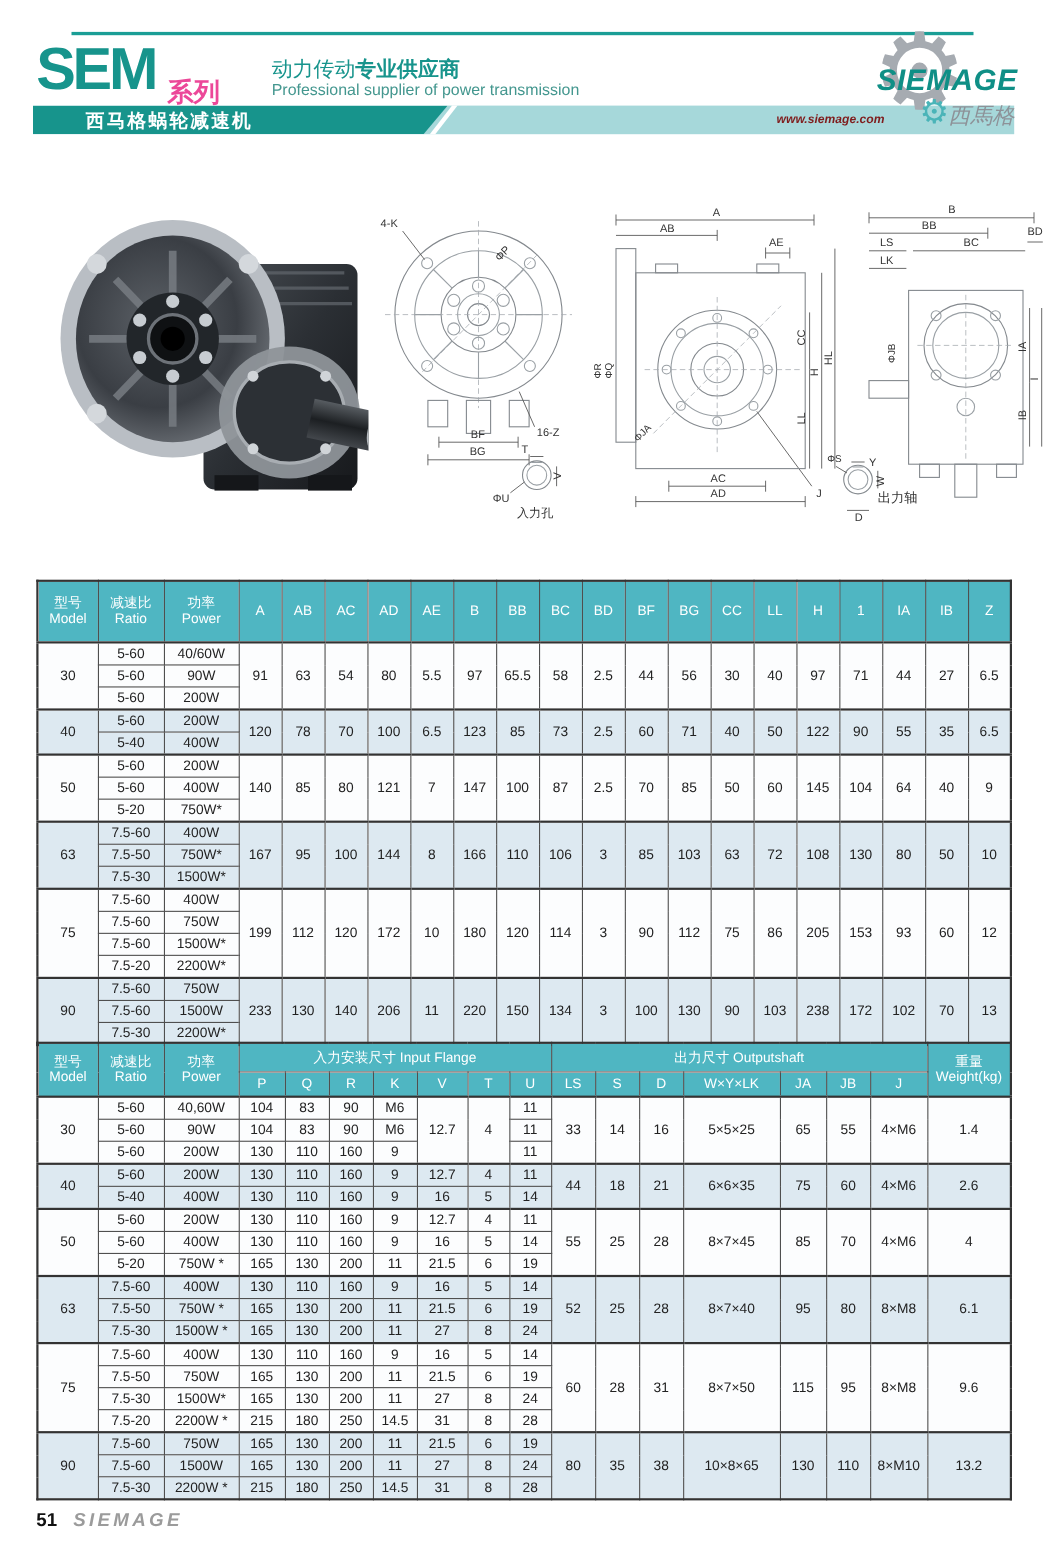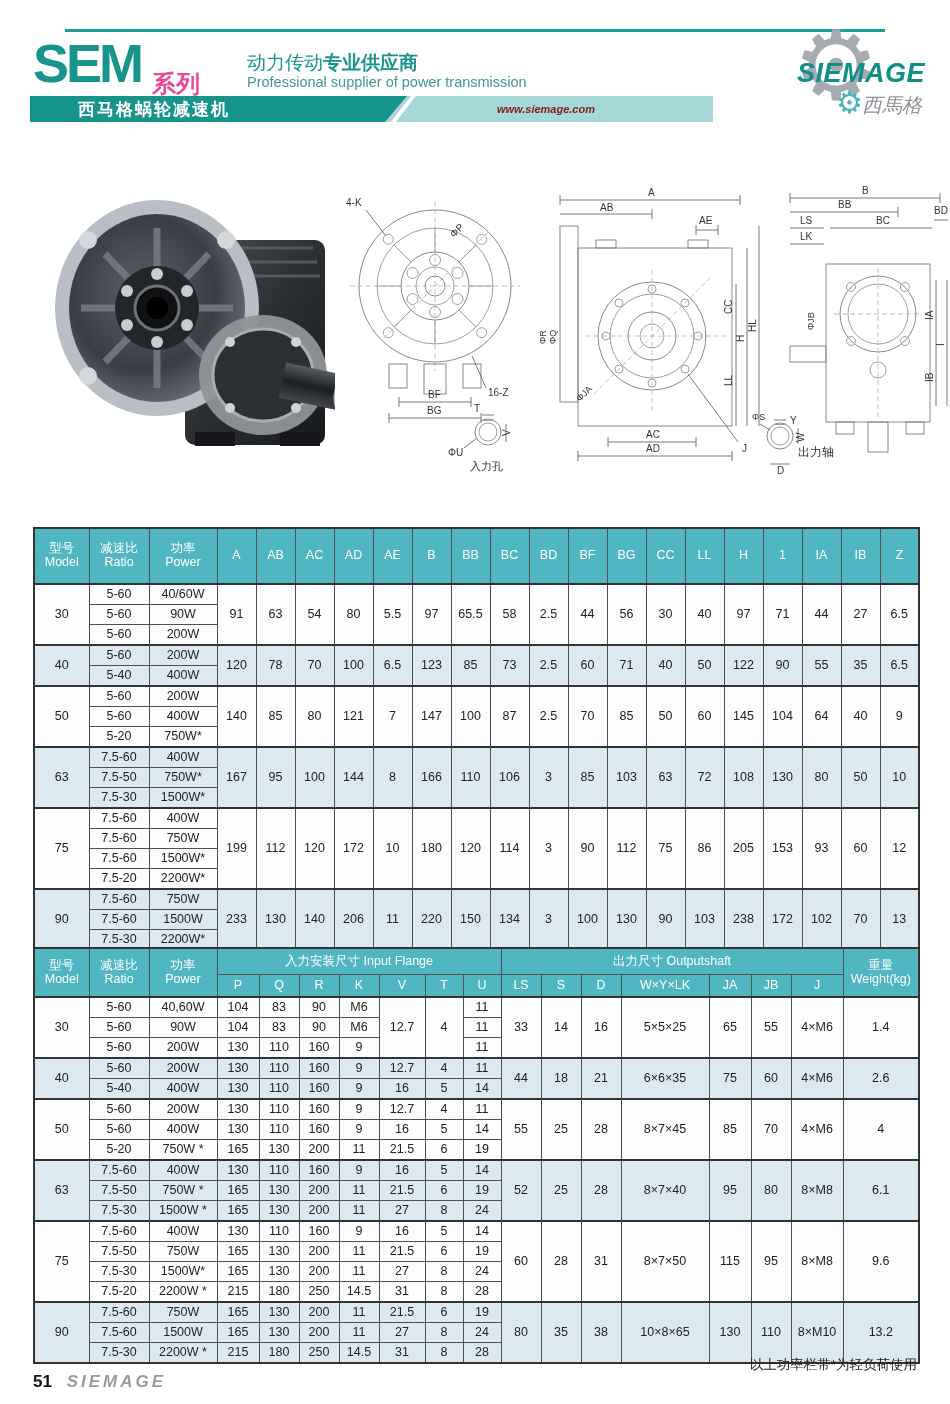--- a/index.html
+++ b/index.html
@@ -7,21 +7,21 @@
         font-family:"Liberation Sans",sans-serif;overflow:hidden;}
   .abs{position:absolute;}
 
   
   #top-rule{left:65px;top:29px;width:820px;height:3px;background:#1a9e96;}
   #sem-title{left:33px;top:36px;font-size:54px;font-weight:bold;letter-spacing:-3px;color:#17948c;line-height:1;}
   #sem-suffix{left:152px;top:68px;font-size:24px;font-weight:bold;color:#ec4899;}
   #slogan-zh{left:247px;top:50px;font-size:19px;color:#17948c;text-align:center;}
   #slogan-zh b{font-weight:bold;}
   #slogan-en{left:247px;top:74px;font-size:14.5px;color:#44978f;}
-  #banner{left:30px;top:96px;width:683px;height:26px;background:#a6d8da;}
+  #banner{left:30px;top:96px;width:892px;height:26px;background:#a6d8da;}
   #banner-dark{position:absolute;left:0;top:0;width:377px;height:26px;background:#17948c;
       clip-path:polygon(0 0,100% 0,calc(100% - 22px) 100%,0 100%);display:flex;align-items:center;}
   #banner-dark span{color:#fff;font-weight:bold;font-size:17px;letter-spacing:2px;padding-left:48px;}
   #banner-gap{position:absolute;left:381px;top:0;width:5px;height:26px;background:#fff;
       transform-origin:top left;transform:skewX(-38deg);}
   #banner-right{position:absolute;left:390px;top:0;right:0;height:26px;display:flex;align-items:center;
       justify-content:flex-end;gap:42px;padding-right:118px;}
   #banner-motto{color:#fff;font-size:14px;letter-spacing:7px;}
   #banner-url{color:#7f1d1d;font-size:11px;font-weight:bold;font-style:italic;}
   #logo-gear{left:793px;top:18px;font-size:96px;color:#a6abb1;line-height:1;}
@@ -873,20 +873,19 @@
             <td>250</td>
             <td>14.5</td>
             <td>31</td>
             <td>8</td>
             <td>28</td>
           </tr>
         </tbody>
     </table>
   </div>
 
-  <div class="abs" id="footnote">以上功率栏带*为轻负荷使用</div>
 
   <div class="abs" id="footer">
     <span id="page-num">51</span>
     <span id="footer-logo">SIEMAGE</span>
   </div>
 
 </div>
 
 </body></html>

